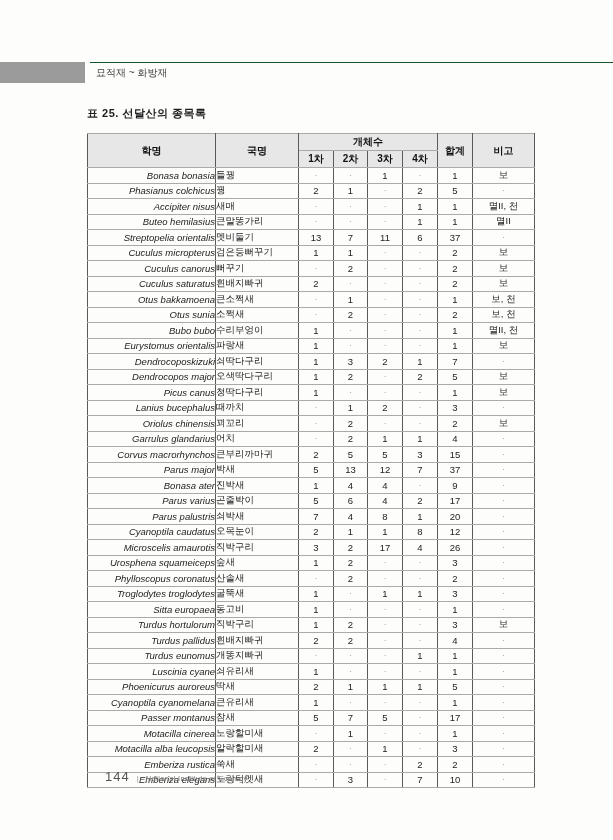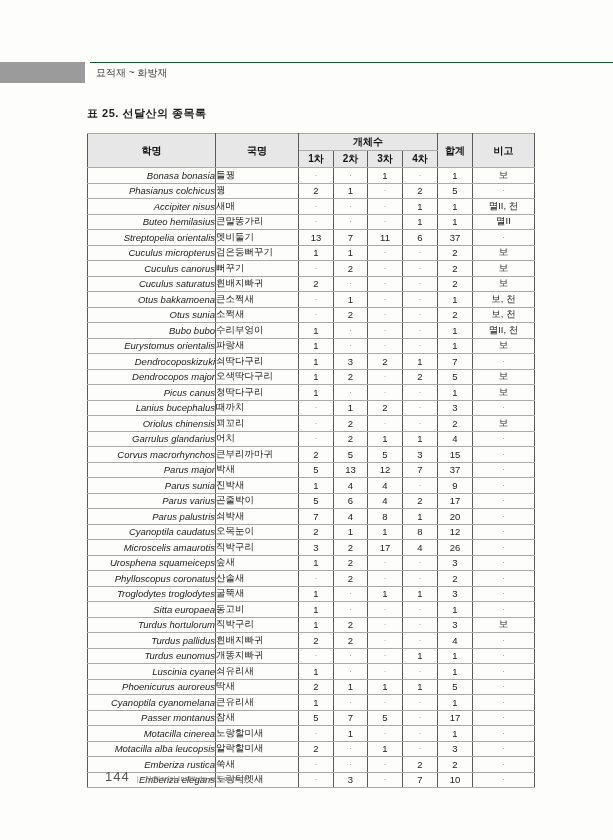--- a/index.html
+++ b/index.html
@@ -274,21 +274,21 @@
           <td class="sci">Parus major</td>
           <td class="kor">박새</td>
           <td class="num">5</td>
           <td class="num">13</td>
           <td class="num">12</td>
           <td class="num">7</td>
           <td class="num">37</td>
           <td class="rem dot">·</td>
         </tr>
         <tr>
-          <td class="sci">Parus sunia</td>
+          <td class="sci">Bonasa ater</td>
           <td class="kor">진박새</td>
           <td class="num">1</td>
           <td class="num">4</td>
           <td class="num">4</td>
           <td class="num dot">·</td>
           <td class="num">9</td>
           <td class="rem dot">·</td>
         </tr>
         <tr>
           <td class="sci">Parus varius</td>

